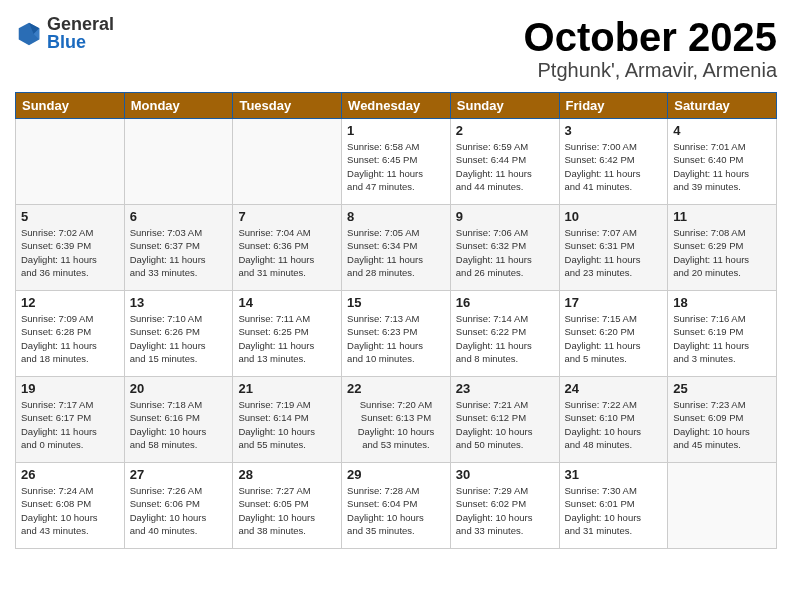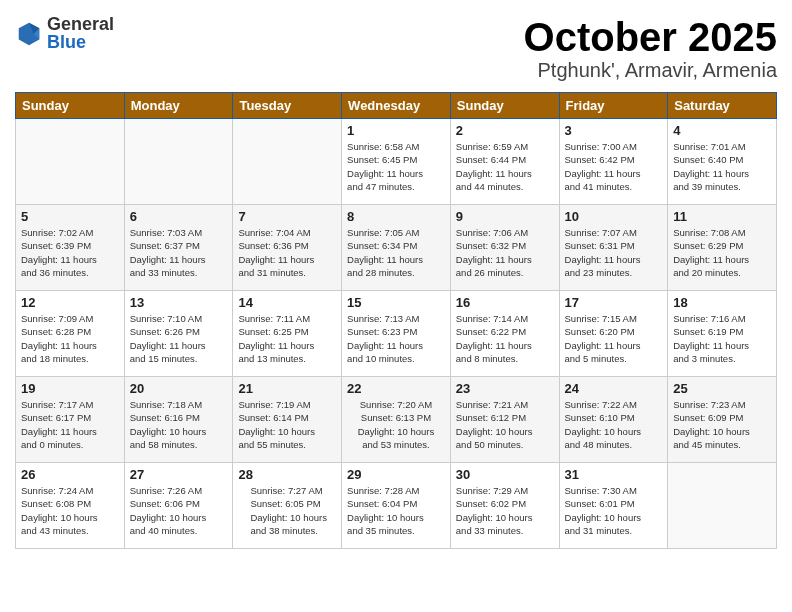--- a/index.html
+++ b/index.html
@@ -329,21 +329,21 @@
           </td>
           <td>
             <div class="day-number">27</div>
             <div class="day-info" style="white-space: pre-line;">Sunrise: 7:26 AM
 Sunset: 6:06 PM
 Daylight: 10 hours
 and 40 minutes.</div>
           </td>
           <td>
             <div class="day-number">28</div>
-            <div class="day-info" style="white-space: pre-line; margin-left: 12px;">Sunrise: 7:27 AM
+            <div class="day-info" style="white-space: pre-line;">Sunrise: 7:27 AM
 Sunset: 6:05 PM
 Daylight: 10 hours
 and 38 minutes.</div>
           </td>
           <td>
             <div class="day-number">29</div>
             <div class="day-info" style="white-space: pre-line;">Sunrise: 7:28 AM
 Sunset: 6:04 PM
 Daylight: 10 hours
 and 35 minutes.</div>

